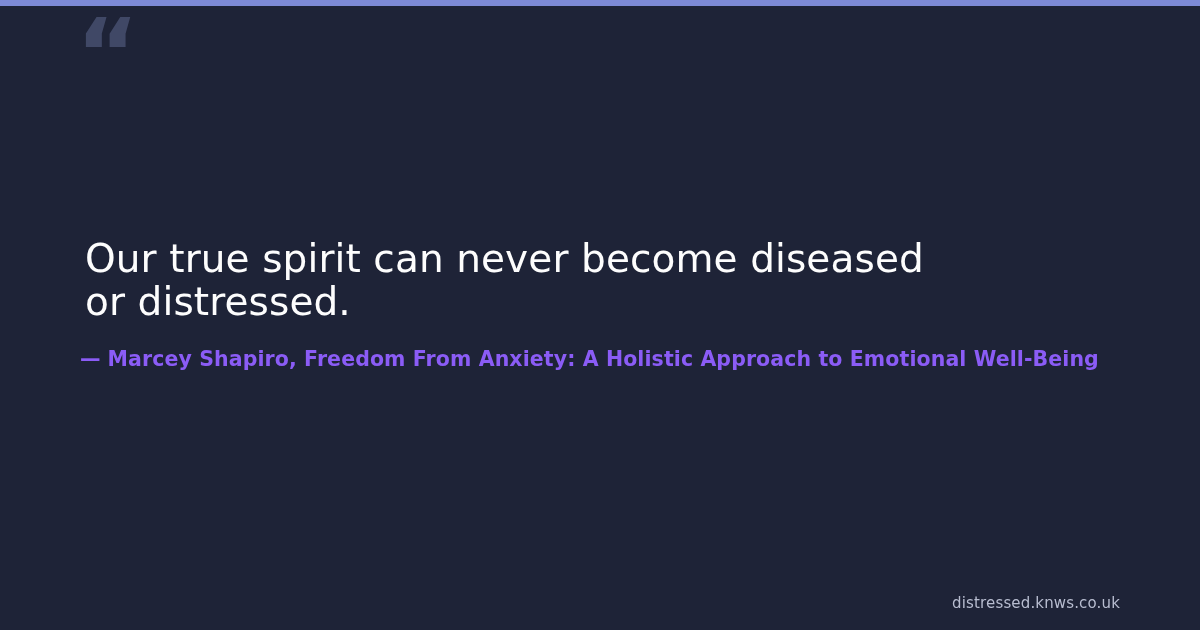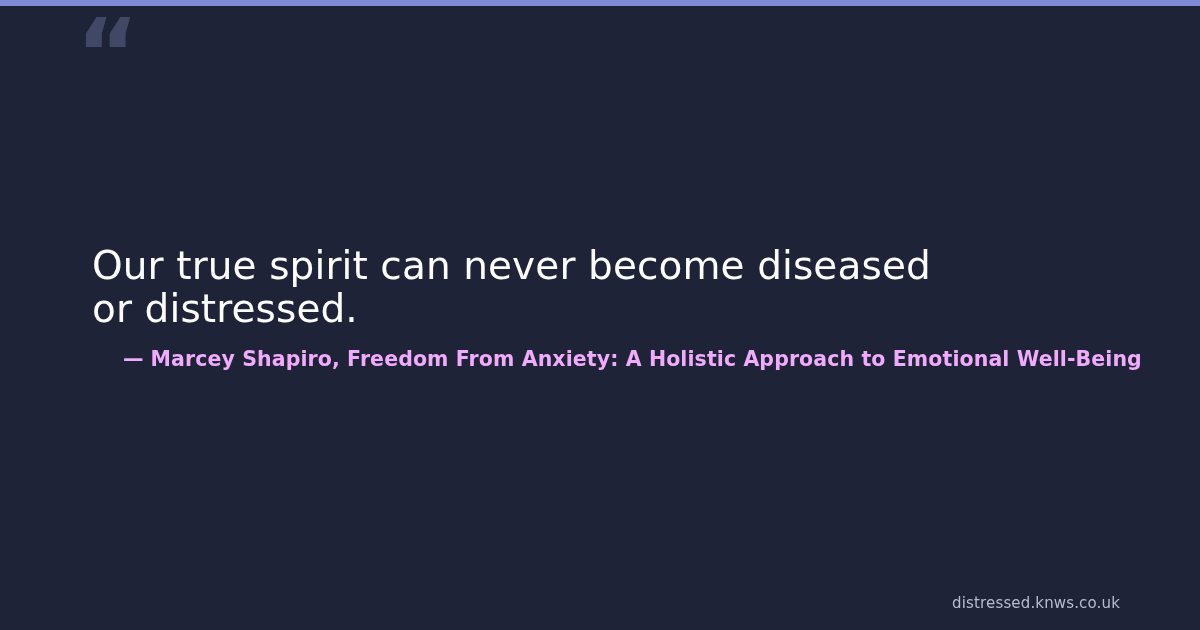--- a/index.html
+++ b/index.html
@@ -49,21 +49,21 @@
 
   
   .quote-block {
     position: absolute;
     left: 80px;
     top: 232px;
     width: 1040px;
   }
 
   .quote-text {
-    margin: 12px;
+    margin: 5px;
     font-family: "DejaVu Sans", sans-serif;
     font-size: 39px;
     font-weight: 400;
     line-height: 43px;
     color: #fdfdfd;
     letter-spacing: 0.1px;
     max-width: 880px;
   }
 
   
@@ -76,24 +76,23 @@
     overflow: hidden;
     white-space: nowrap;
   }
 
   .attribution {
     display: inline-block;
     font-family: "DejaVu Sans", sans-serif;
     font-size: 20.5px;
     font-weight: 700;
     line-height: 28px;
-    color: #f0abfc;
+    color: #8b5cf6;
     white-space: nowrap;
     letter-spacing: 0.1px;
-    margin-left: 43px;
   }
 
   .attribution .dash {
     margin-right: 7px;
   }
 
   
   .footer-url {
     position: absolute;
     right: 80px;

